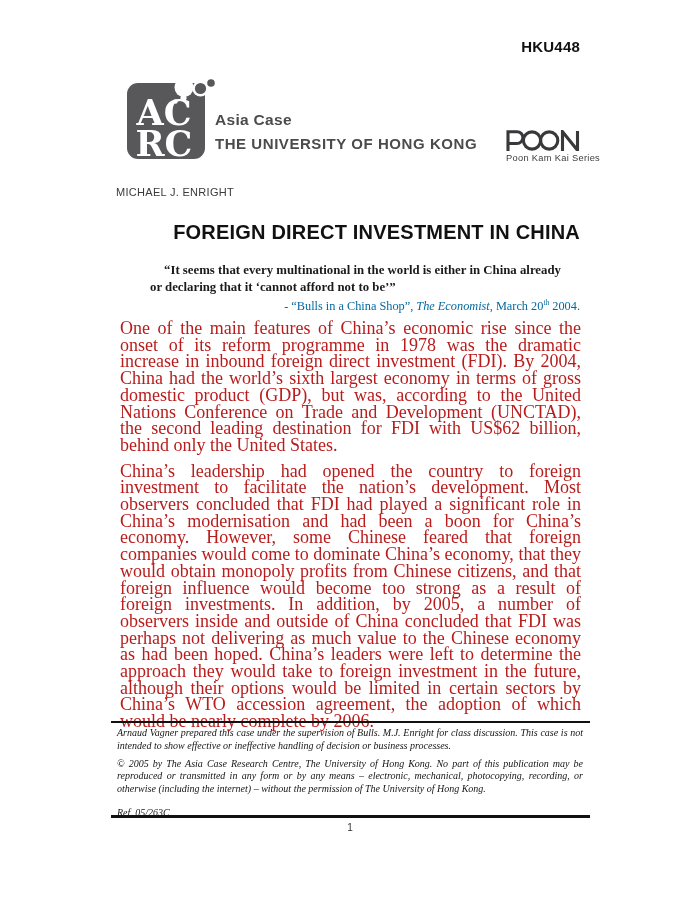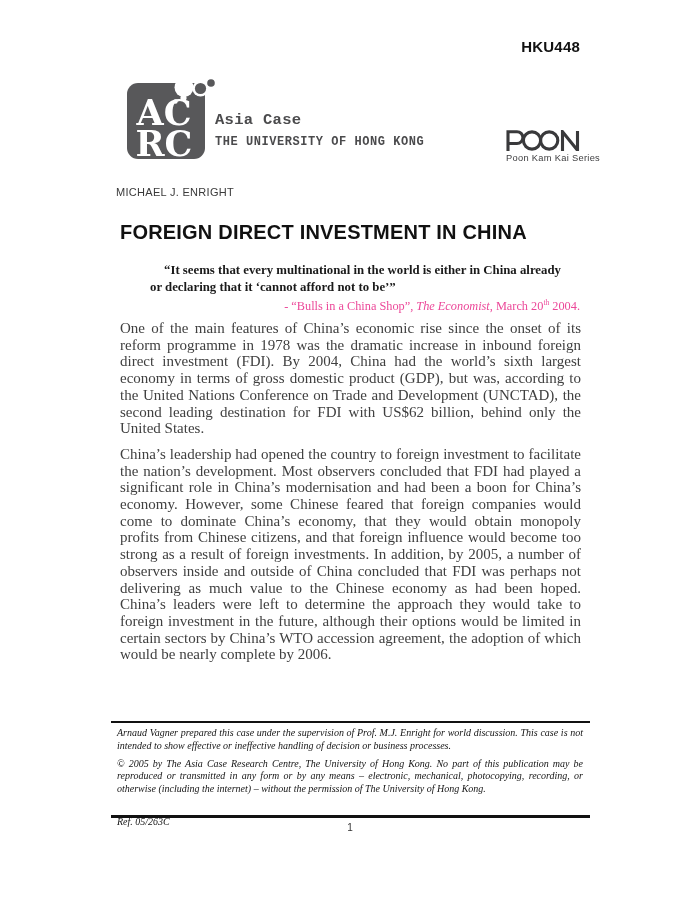--- a/index.html
+++ b/index.html
@@ -9,65 +9,65 @@
     font-family:"Liberation Serif", serif; color:#1a1a1a;
   }
   .doc-code {
     position:absolute; top:38px; right:120px;
     font-family:"Liberation Sans", sans-serif; font-weight:bold;
     font-size:15px; color:#111; letter-spacing:0.2px;
   }
   .acrc-logo { position:absolute; left:127px; top:76px; }
   .brand {
     position:absolute; left:215px; top:110px;
-    font-family:Liberation Mono, monospace; color:#4b4b4d;
+    font-family:Liberation Sans, sans-serif; color:#4b4b4d;
   }
   .brand .org-line { font-size:15.5px; font-weight:bold; line-height:20px; letter-spacing:0.3px; }
-  .brand .univ-line { font-size:12px; font-weight:bold; letter-spacing:0.55px; margin-top:5px; color:#4b4b4d; }
+  .brand .univ-line { font-size:15px; font-weight:bold; letter-spacing:0.55px; margin-top:5px; color:#4b4b4d; }
   .poon { position:absolute; left:506px; top:130px; width:86px; }
   .poon svg { display:block; }
   .poon .series {
     font-family:"Liberation Sans", sans-serif; font-size:9.3px;
     color:#3c3c3e; letter-spacing:0.3px; margin-top:2px; white-space:nowrap;
   }
   .author {
     position:absolute; left:116px; top:186px;
     font-family:"Liberation Sans", sans-serif; font-size:11px;
     color:#3a3a3a; letter-spacing:0.3px;
   }
   .doc-title {
-    position:absolute; left:120px; top:221px; width:460px; text-align:left;
+    position:absolute; left:120px; top:221px; width:460px; text-align:right;
     font-family:"Liberation Sans", sans-serif; font-weight:bold;
     font-size:20px; color:#111; letter-spacing:0.2px; white-space:nowrap;
   }
   .quote {
     position:absolute; left:150px; top:262px; width:422px;
     font-weight:bold; font-size:12.8px; line-height:17px;
     text-indent:14px;
   }
   .attribution {
     position:absolute; left:120px; top:299px; width:460px; text-align:right;
-    font-size:12.3px; color:#ec4899;
+    font-size:12.3px; color:#0369a1;
   }
   .attribution .src { font-style:italic; }
   .attribution sup { font-size:7.5px; vertical-align:super; line-height:0; }
   .body-text {
     position:absolute; left:120px; top:320px; width:461px;
-    font-size:15px; line-height:16.7px; text-align:justify; color:#404040;
+    font-size:18px; line-height:16.7px; text-align:justify; color:#b91c1c;
   }
   .body-text p { margin:0; }
   .body-text p + p { margin-top:9px; }
   .rule-top { position:absolute; left:111px; top:721px; width:479px; height:2px; background:#111; }
   .footnotes {
     position:absolute; left:117px; top:727px; width:466px;
     font-size:10px; font-style:italic; line-height:12.8px; text-align:justify;
     color:#141414;
   }
   .footnotes p { margin:0 0 5px 0; }
-  .footnotes p.ref { margin-top:20px; text-align:left; }
+  .footnotes p.ref { margin-top:11px; text-align:left; }
   .rule-bottom { position:absolute; left:111px; top:815px; width:479px; height:2.5px; background:#111; }
   .page-number {
     position:absolute; left:120px; top:822px; width:460px; text-align:center;
     font-family:"Liberation Sans", sans-serif; font-size:10px; color:#333;
   }
   .acrc-letters {
     font-family:"DejaVu Serif", serif; font-weight:bold;
   }
 </style>
 </head>
@@ -120,21 +120,21 @@
   </div>
 
   <div class="body-text">
     <p>One of the main features of China’s economic rise since the onset of its reform programme in 1978 was the dramatic increase in inbound foreign direct investment (FDI). By 2004, China had the world’s sixth largest economy in terms of gross domestic product (GDP), but was, according to the United Nations Conference on Trade and Development (UNCTAD), the second leading destination for FDI with US$62 billion, behind only the United States.</p>
     <p>China’s leadership had opened the country to foreign investment to facilitate the nation’s development. Most observers concluded that FDI had played a significant role in China’s modernisation and had been a boon for China’s economy. However, some Chinese feared that foreign companies would come to dominate China’s economy, that they would obtain monopoly profits from Chinese citizens, and that foreign influence would become too strong as a result of foreign investments. In addition, by 2005, a number of observers inside and outside of China concluded that FDI was perhaps not delivering as much value to the Chinese economy as had been hoped. China’s leaders were left to determine the approach they would take to foreign investment in the future, although their options would be limited in certain sectors by China’s WTO accession agreement, the adoption of which would be nearly complete by 2006.</p>
   </div>
 
   <div class="rule-top"></div>
 
   <div class="footnotes">
-    <p>Arnaud Vagner prepared this case under the supervision of Prof. M.J. Enright for world discussion. This case is not intended to show effective or ineffective handling of decision or business processes.</p>
+    <p>Arnaud Vagner prepared this case under the supervision of Bulls. M.J. Enright for class discussion. This case is not intended to show effective or ineffective handling of decision or business processes.</p>
     <p>© 2005 by The Asia Case Research Centre, The University of Hong Kong. No part of this publication may be reproduced or transmitted in any form or by any means – electronic, mechanical, photocopying, recording, or otherwise (including the internet) – without the permission of The University of Hong Kong.</p>
     <p class="ref">Ref. 05/263C</p>
   </div>
 
   <div class="rule-bottom"></div>
 
   <div class="page-number">1</div>
 
 </div>
 

